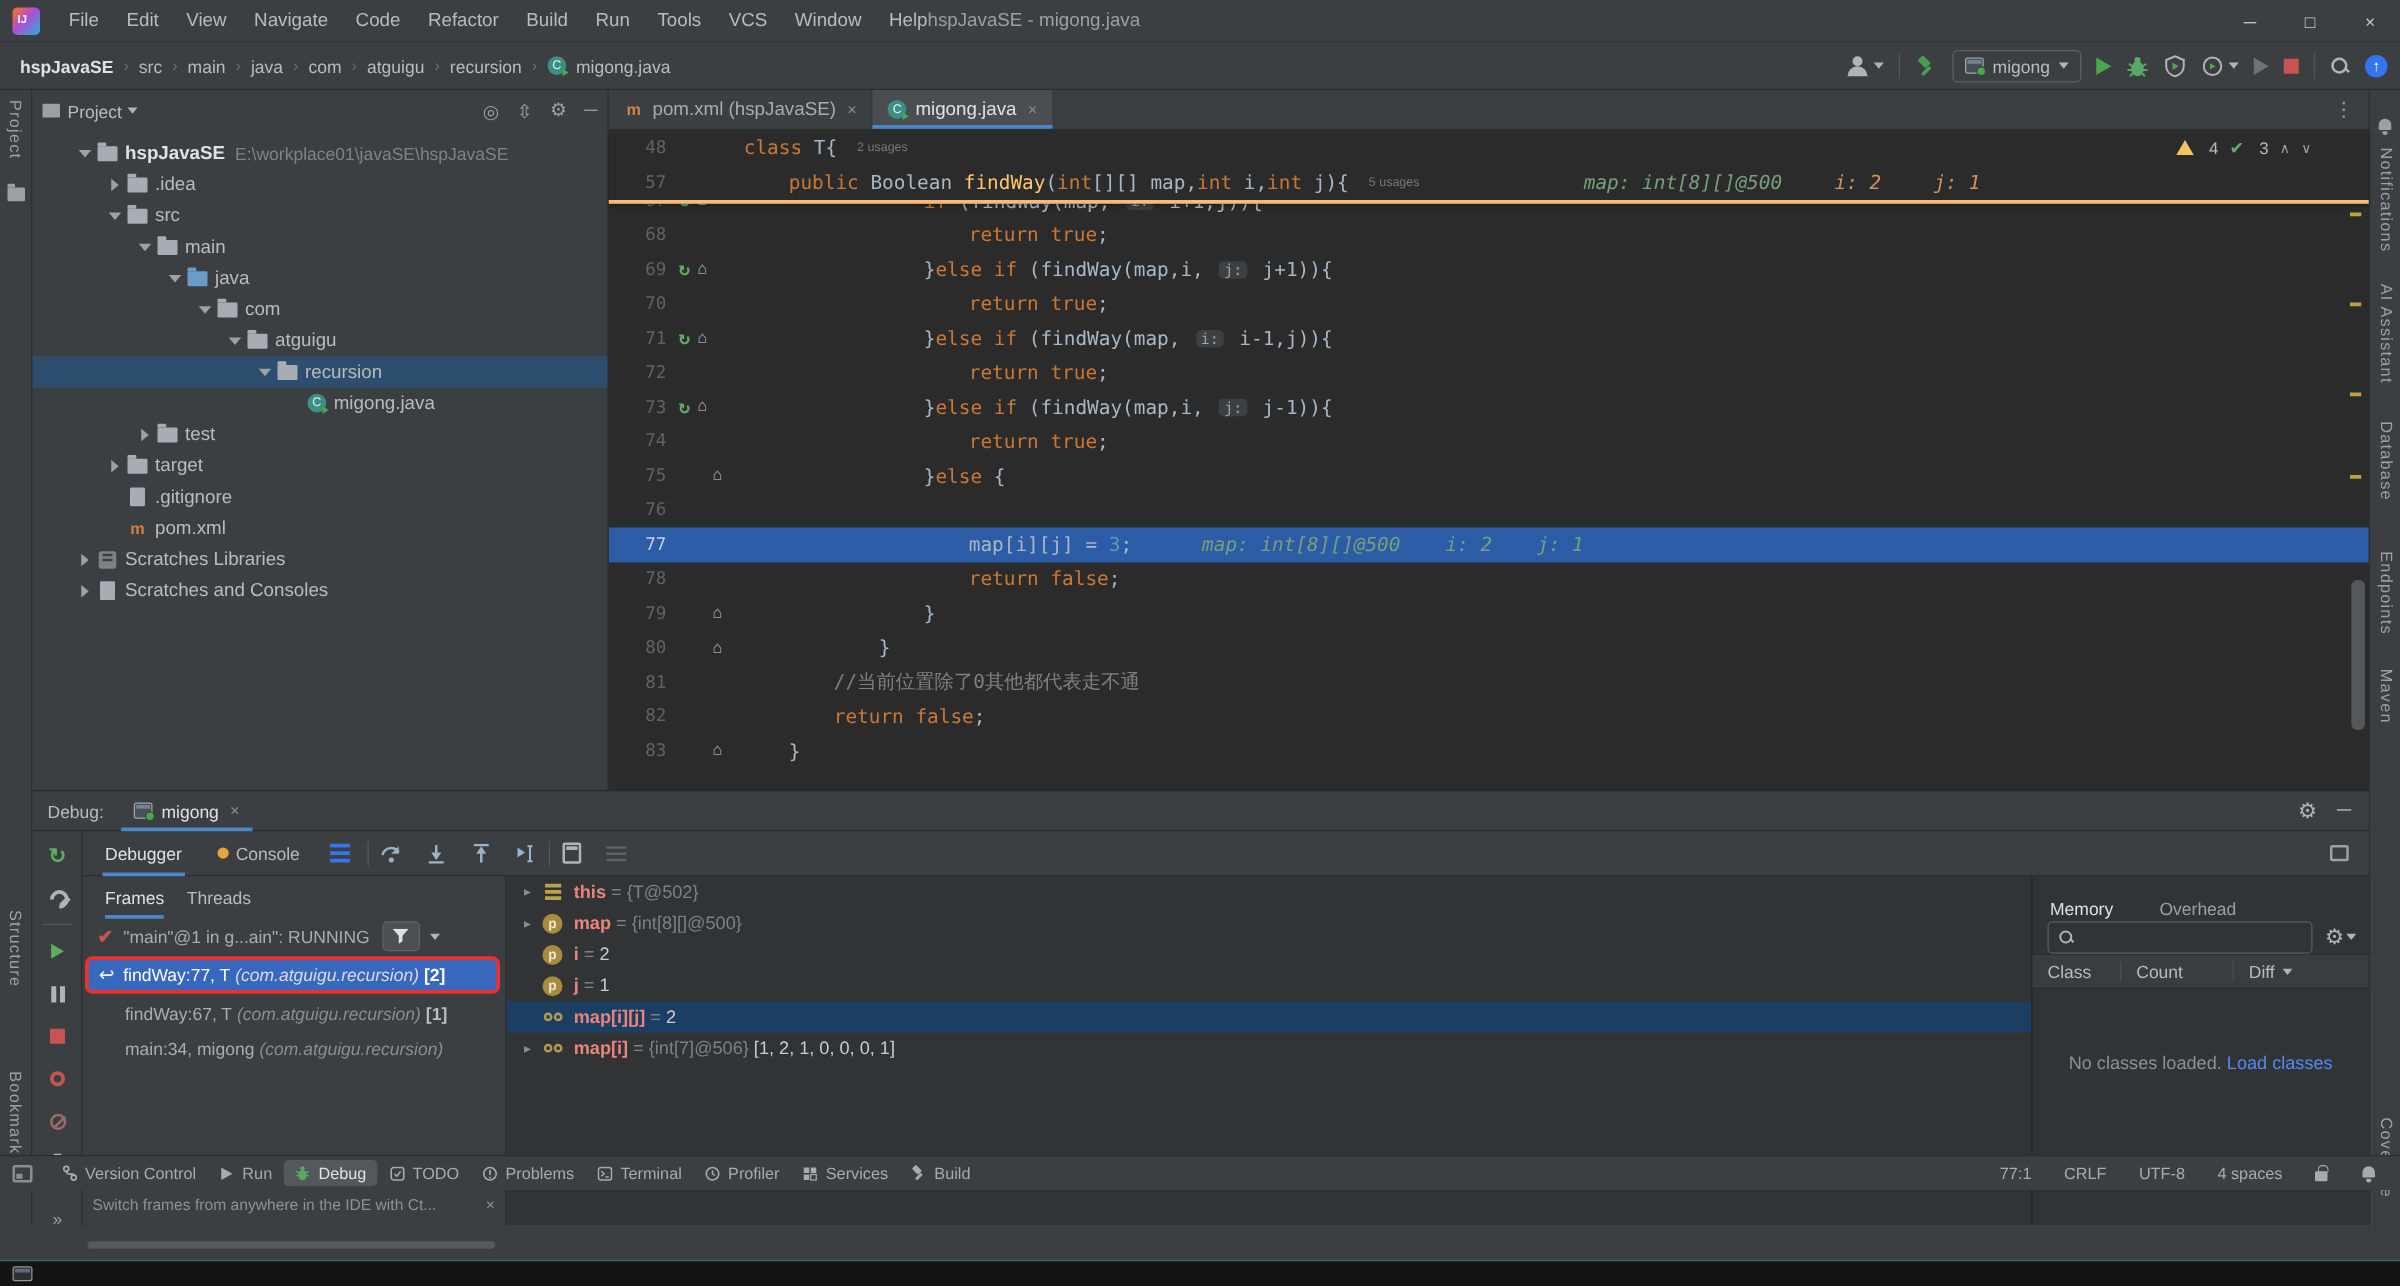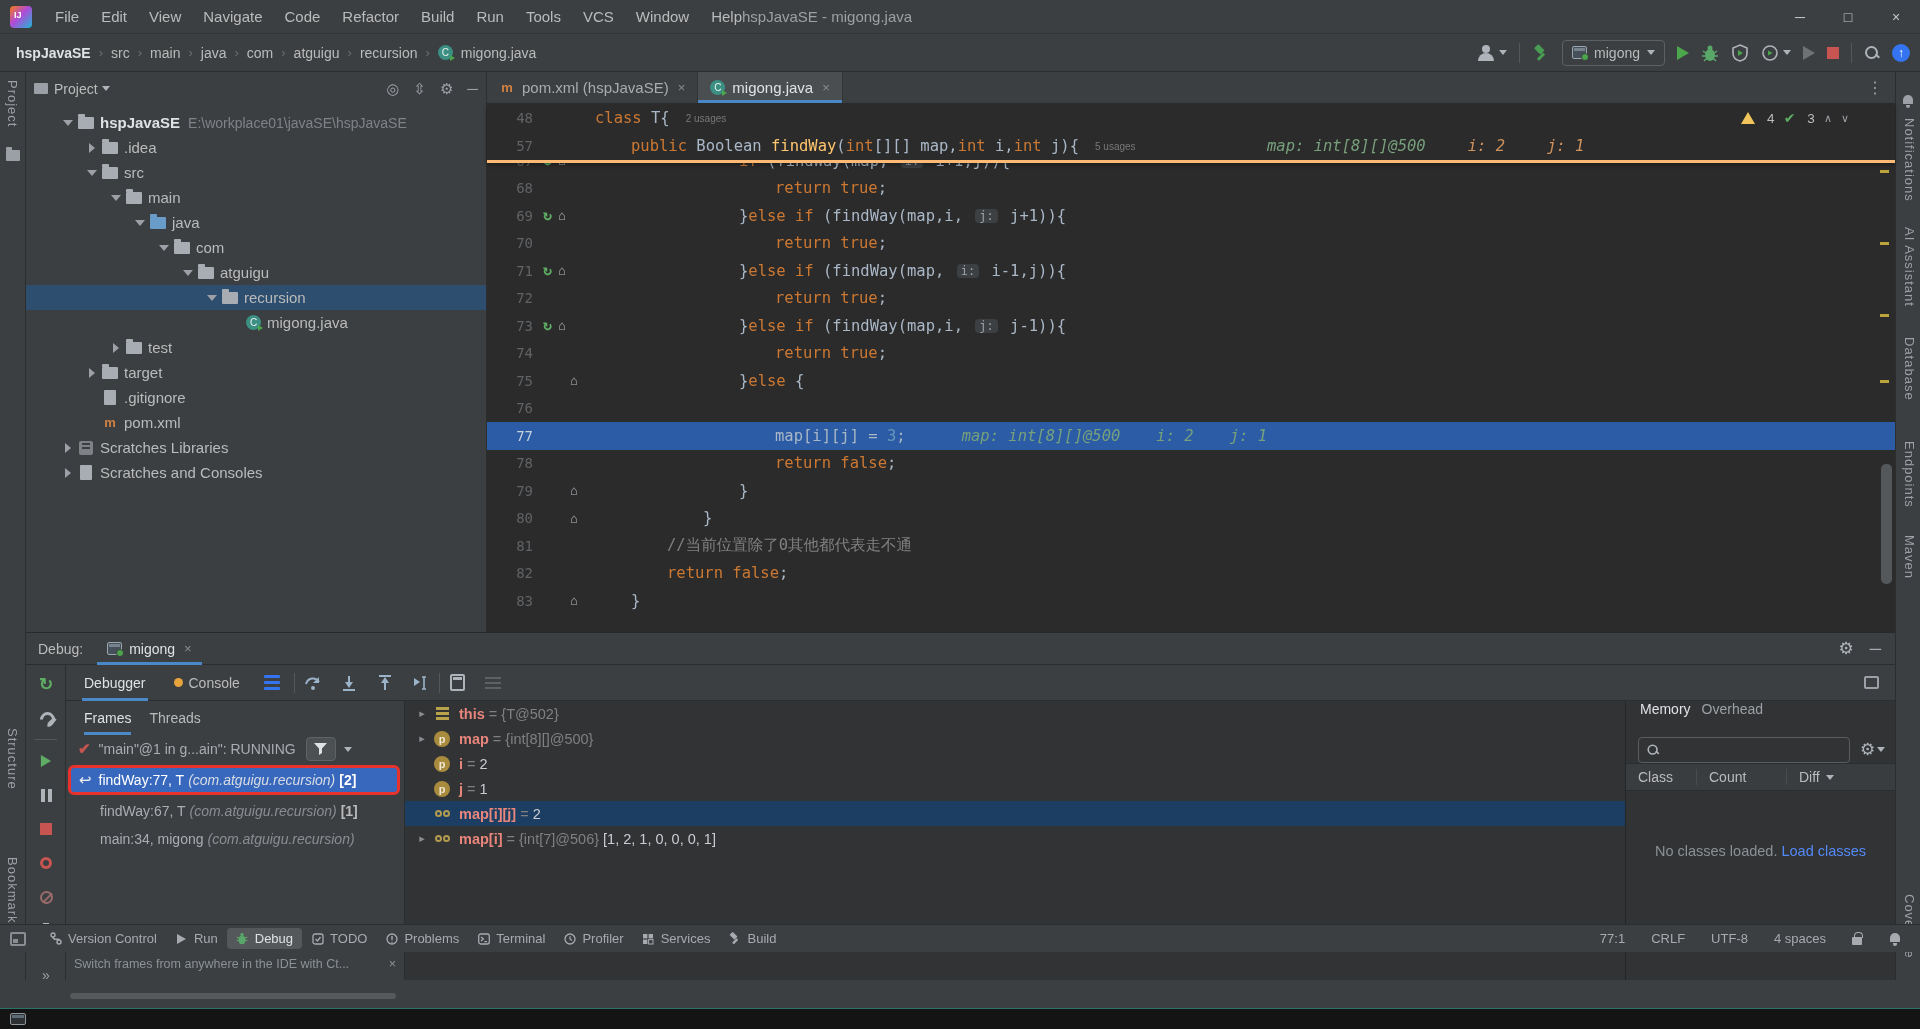--- a/index.html
+++ b/index.html
@@ -192,21 +192,21 @@
   .vi-this{ display:flex; flex-direction:column; gap:2px;}
   .vi-this i{ width:13px; height:3px; background:#B8A24A;}
   .vi-p{ width:16px; height:16px; border-radius:50%; background:#A98B3D; color:#EDE6D2; font-size:11px; font-weight:bold; display:flex; align-items:center; justify-content:center;}
   .vi-watch{ display:flex; gap:1px;}
   .vi-watch i{ width:7px; height:7px; border:2px solid #B29A4E; border-radius:50%;}
   .var-name{ color:#E8867C;font-weight:bold;}
   .var-v1{ color:#808080; white-space:pre;}
   .var-v2{ color:#C9CCD1; white-space:pre;}
 
   .memory { position:absolute; left:1599px; top:68px; bottom:0; width:270px; background:#313335; border-left:1px solid #232527;}
-  .mem-tabs{ height:34px; display:flex; align-items:flex-start; gap:11px; padding-left:14px; font-size:14px;}
+  .mem-tabs{ height:34px; display:flex; align-items:flex-end; gap:37px; padding-left:14px; font-size:14px;}
   .mem-tab.active{ color:#DFE1E5;}
   .mem-tab{ color:#9CA0A5;}
   .mem-search{ margin:2px 10px 0 12px; height:26px; border:1px solid #5A5D60; border-radius:4px; display:flex; align-items:center; padding:0 6px; gap:6px; width:212px; float:left;}
   .mem-gear{ float:left; margin-top:6px; display:flex; align-items:center; gap:2px;}
   .mem-head{ clear:both; margin-top:6px; height:28px; background:#3A3D40; border-top:1px solid #2B2D2F; border-bottom:1px solid #2B2D2F; display:flex; align-items:center; font-size:14px; color:#BBBBBB;}
   .mem-col{ padding-left:12px;}
   .mem-col.c1{ width:70px;} .mem-col.c2{ width:90px; border-left:1px solid #4A4D50;} .mem-col.c3{ border-left:1px solid #4A4D50; display:flex; align-items:center; gap:6px;}
   .mem-empty{ margin-top:52px; text-align:center; font-size:14.5px; color:#8C9196;}
   .mem-link{ color:#548AF7;}
 

